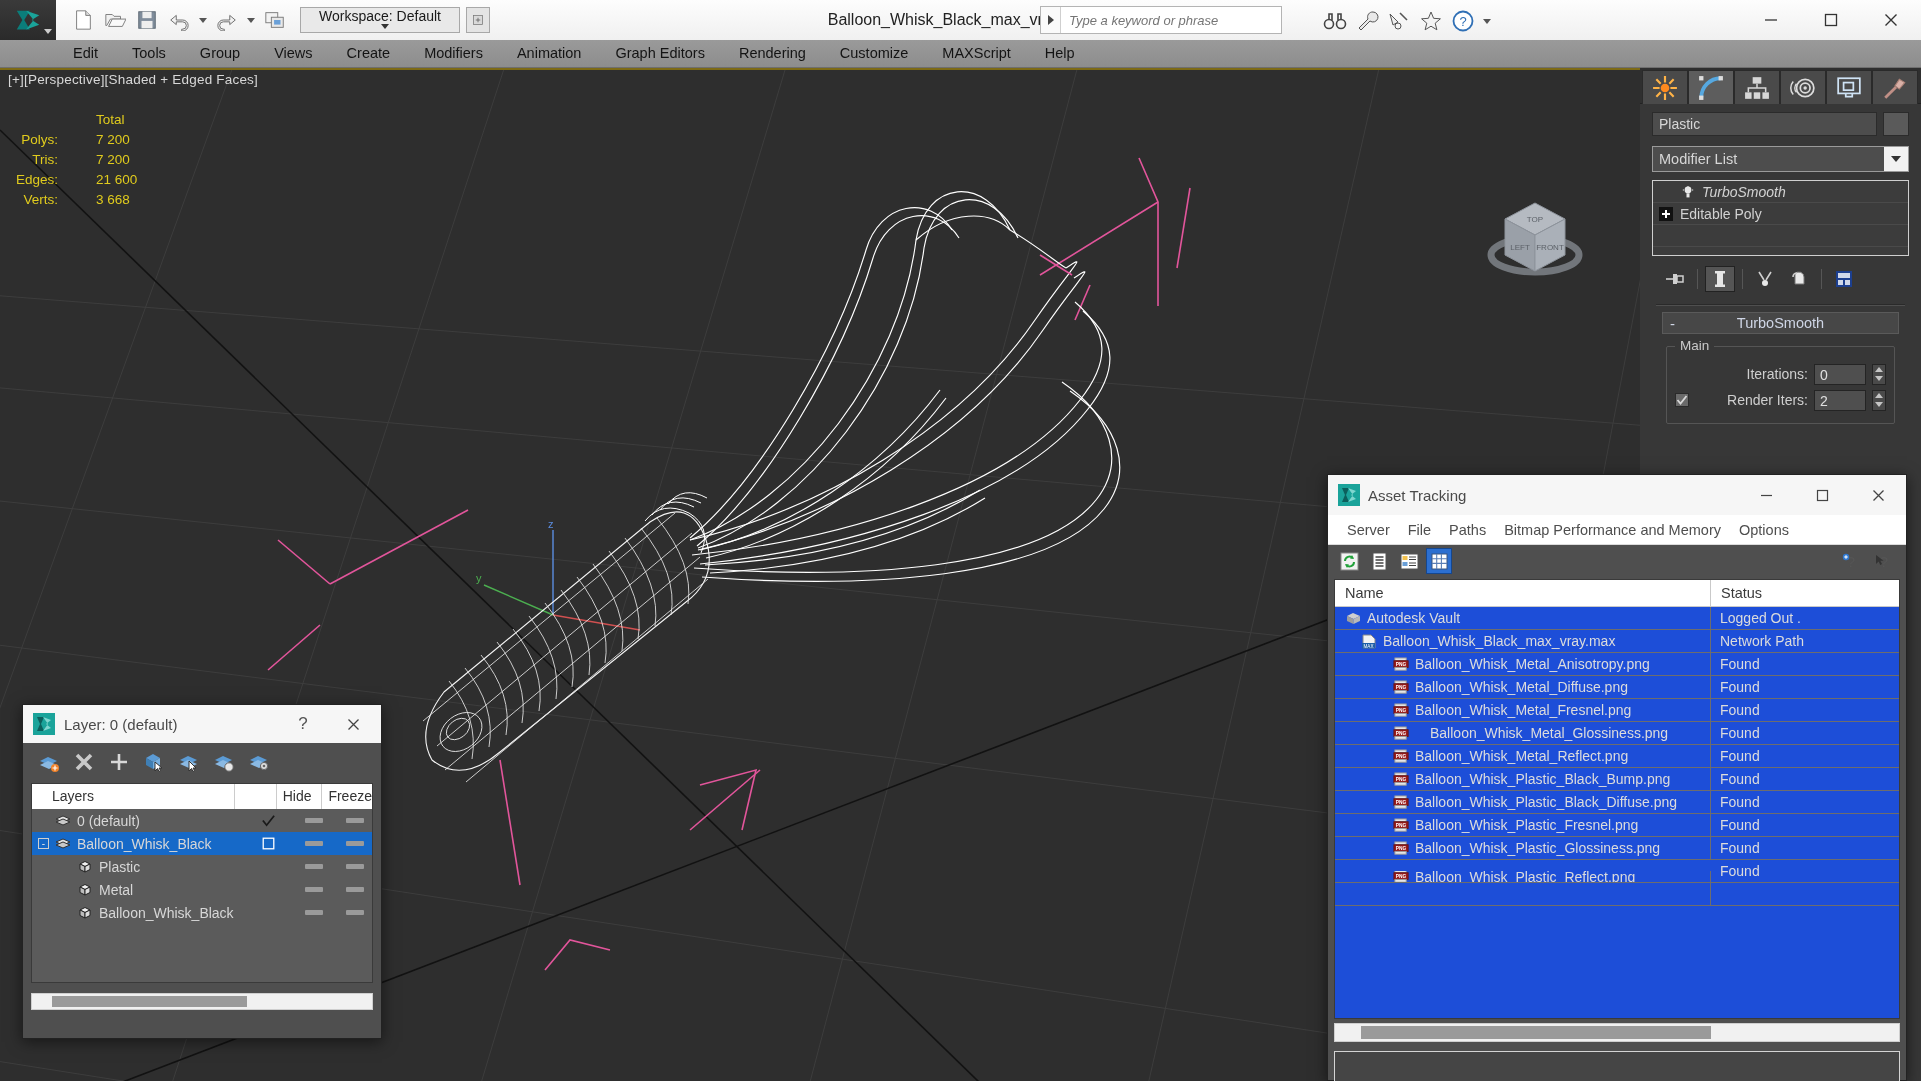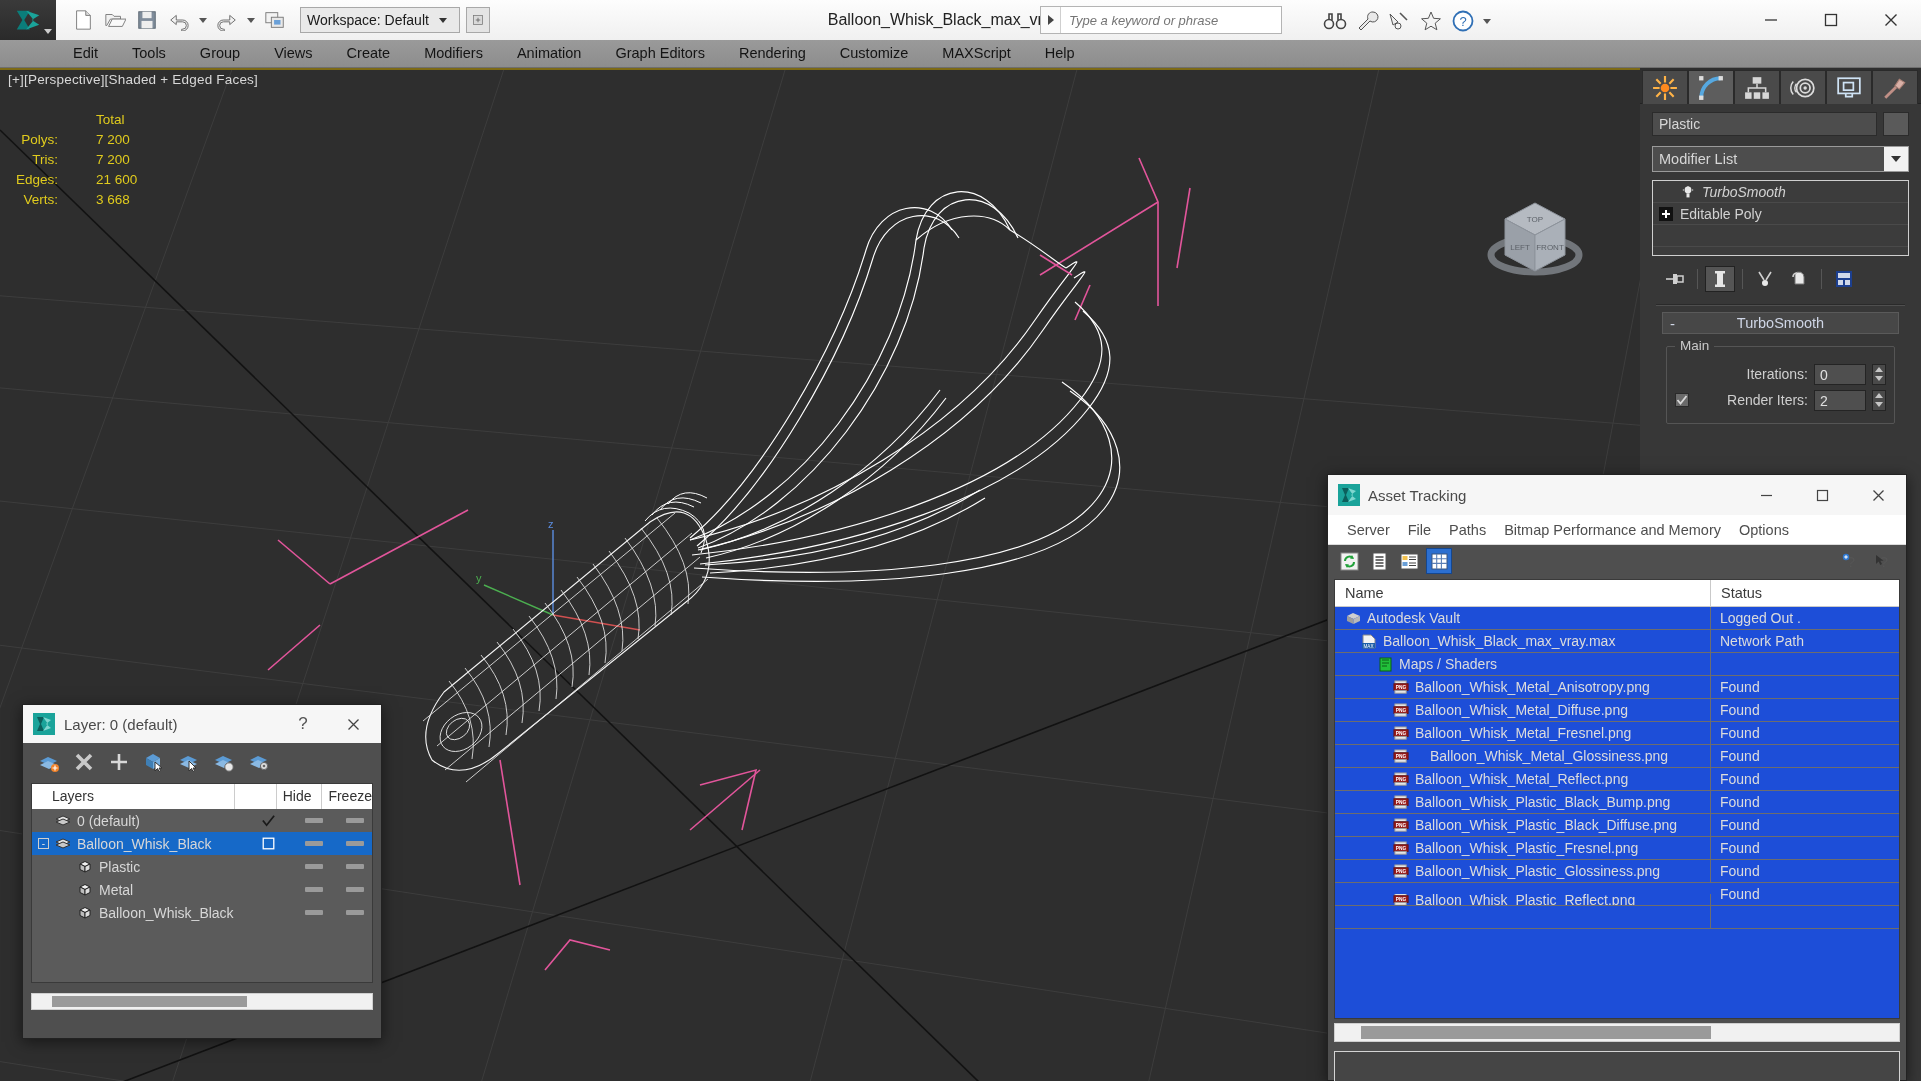--- a/index.html
+++ b/index.html
@@ -38,21 +38,21 @@
   .qicon svg { width: 22px; height: 22px; }
   .mini-caret {
     width: 0; height: 0; border-left: 4px solid transparent;
     border-right: 4px solid transparent; border-top: 5px solid #555;
     margin: 0 3px;
   }
   .workspace-box {
     margin-left: 8px; height: 26px; min-width: 160px;
     border: 1px solid #a8a8a8; background: #e9e9e9;
     display: flex; align-items: center; padding: 0 6px;
-    font-size: 14px; color: #1a1a1a;
+    font-size: 14px; color: #1a1a1a; flex-direction: column;
   }
   .workspace-caret {
     width: 0; height: 0; border-left: 4px solid transparent;
     border-right: 4px solid transparent; border-top: 5px solid #333;
     margin-left: 10px;
   }
   .ws-dropbtn {
     width: 24px; height: 26px; border: 1px solid #a8a8a8; background: #e4e4e4;
     margin-left: 4px; display:flex; align-items:center; justify-content:center;
   }
@@ -880,30 +880,20 @@
               <span class="at-icon"><svg viewBox="0 0 17 15">
                   <path d="M2 1h8l4 4v9H2z" fill="#f4f4f4" stroke="#888"></path>
                   <rect x="1" y="9" width="13" height="5.5" fill="#1e5fa8"></rect>
                   <text x="7.5" y="13.6" font-size="4.6" fill="#fff" text-anchor="middle" font-family="Liberation Sans">MAX</text>
                 </svg></span>
               <span>Balloon_Whisk_Black_max_vray.max</span>
             </div>
             <div class="s">Network Path</div>
           </div>
           <div class="at-row">
-            <div class="n" style="padding-left: 42px;">
-              <span class="at-icon"><svg viewBox="0 0 17 15">
-                  <rect x="3" y="1" width="11" height="13" fill="#22c03a" stroke="#0b5f16"></rect>
-                  <path d="M5 3h7M5 6h7M5 9h5" stroke="#0b5f16" stroke-width="1"></path>
-                </svg></span>
-              <span>Maps / Shaders</span>
-            </div>
-            <div class="s"></div>
-          </div>
-          <div class="at-row">
             <div class="n" style="padding-left: 58px;">
               <span class="at-icon"><svg viewBox="0 0 18 15">
                   <rect x="2" y="1" width="12" height="3" fill="#e6e6e6" stroke="#999"></rect>
                   <rect x="1" y="4" width="15" height="7" fill="#9b1b1b" stroke="#611"></rect>
                   <text x="8.5" y="9.8" font-size="5.1" fill="#fff" text-anchor="middle" font-family="Liberation Sans" font-weight="bold">PNG</text>
                   <rect x="2" y="11" width="12" height="3" fill="#e6e6e6" stroke="#999"></rect>
                 </svg></span>
               <span>Balloon_Whisk_Metal_Anisotropy.png</span>
             </div>
             <div class="s">Found</div>

